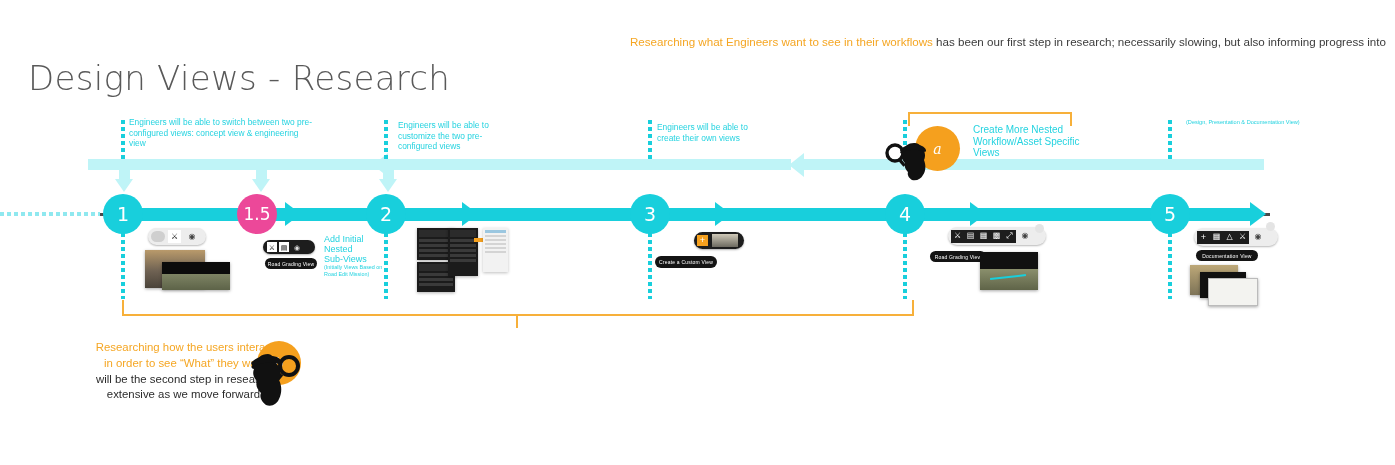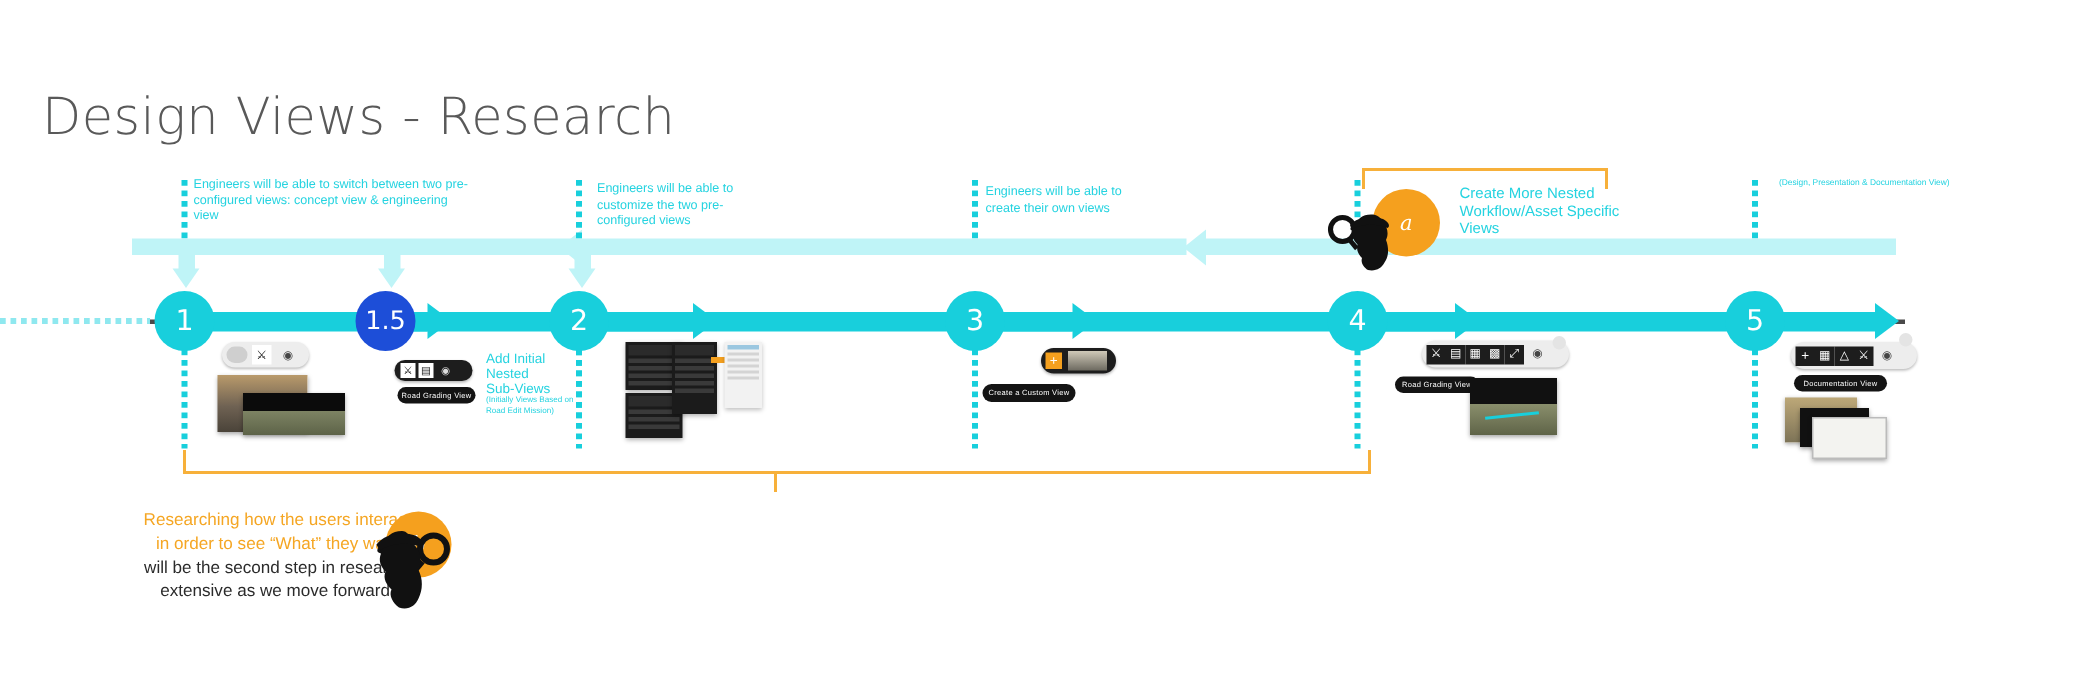--- a/index.html
+++ b/index.html
@@ -37,21 +37,21 @@
   }
   .band-stem{background:#BFF4F7;width:11px;}
 
   
   .axis{background:#4a4a4a;height:3px;}
   .node{
     border-radius:50%;color:#fff;display:flex;align-items:center;justify-content:center;
     font-size:19px;font-weight:400;font-family:"DejaVu Sans", sans-serif;
   }
   .node.main{background:#18CFDC;width:40px;height:40px;}
-  .node.half{background:#1d4ed8;width:40px;height:40px;font-size:17px;}
+  .node.half{background:#ec4899;width:40px;height:40px;font-size:17px;}
   .flow{background:#18CFDC;height:13px;}
   .flow-head{
     width:0;height:0;border-top:12px solid transparent;border-bottom:12px solid transparent;
     border-left:16px solid #18CFDC;
   }
 
   
   .vdot{
     width:4px;background-image:linear-gradient(#18CFDC 58%, rgba(0,0,0,0) 0%);
     background-size:4px 7px;background-repeat:repeat-y;
@@ -104,20 +104,21 @@
   .panel .row{background:#3a3a3a;height:3px;margin:2px;}
   .lpanel{background:#f2f2f2;box-shadow:0 1px 3px rgba(0,0,0,.25);}
   .lpanel .row{background:#d4d4d4;height:2px;margin:2px;}
 </style>
 </head>
 <body>
 
 <div class="abs" id="page-title">Design Views - Research</div>
 
 <div class="abs" id="intro-paragraph">
+  <div class="l1"><span class="hl">Researching what Engineers want to see in their workflows</span><span> has been our first step in research; necessarily slowing, but also informing progress into</span></div>
 </div>
 
 <div class="abs band" style="left:88px;top:159px;width:703px;"></div>
 <div class="abs band-arrow" style="left:373px;top:153px;"></div>
 <div class="abs band-arrow" style="left:789px;top:153px;"></div>
 <div class="abs band" style="left:804px;top:159px;width:460px;"></div>
 
 <div class="abs band-stem" style="left:119px;top:165px;height:15px;"></div>
 <div class="abs band-down" style="left:115px;top:179px;"></div>
 <div class="abs band-stem" style="left:256px;top:165px;height:15px;"></div>

